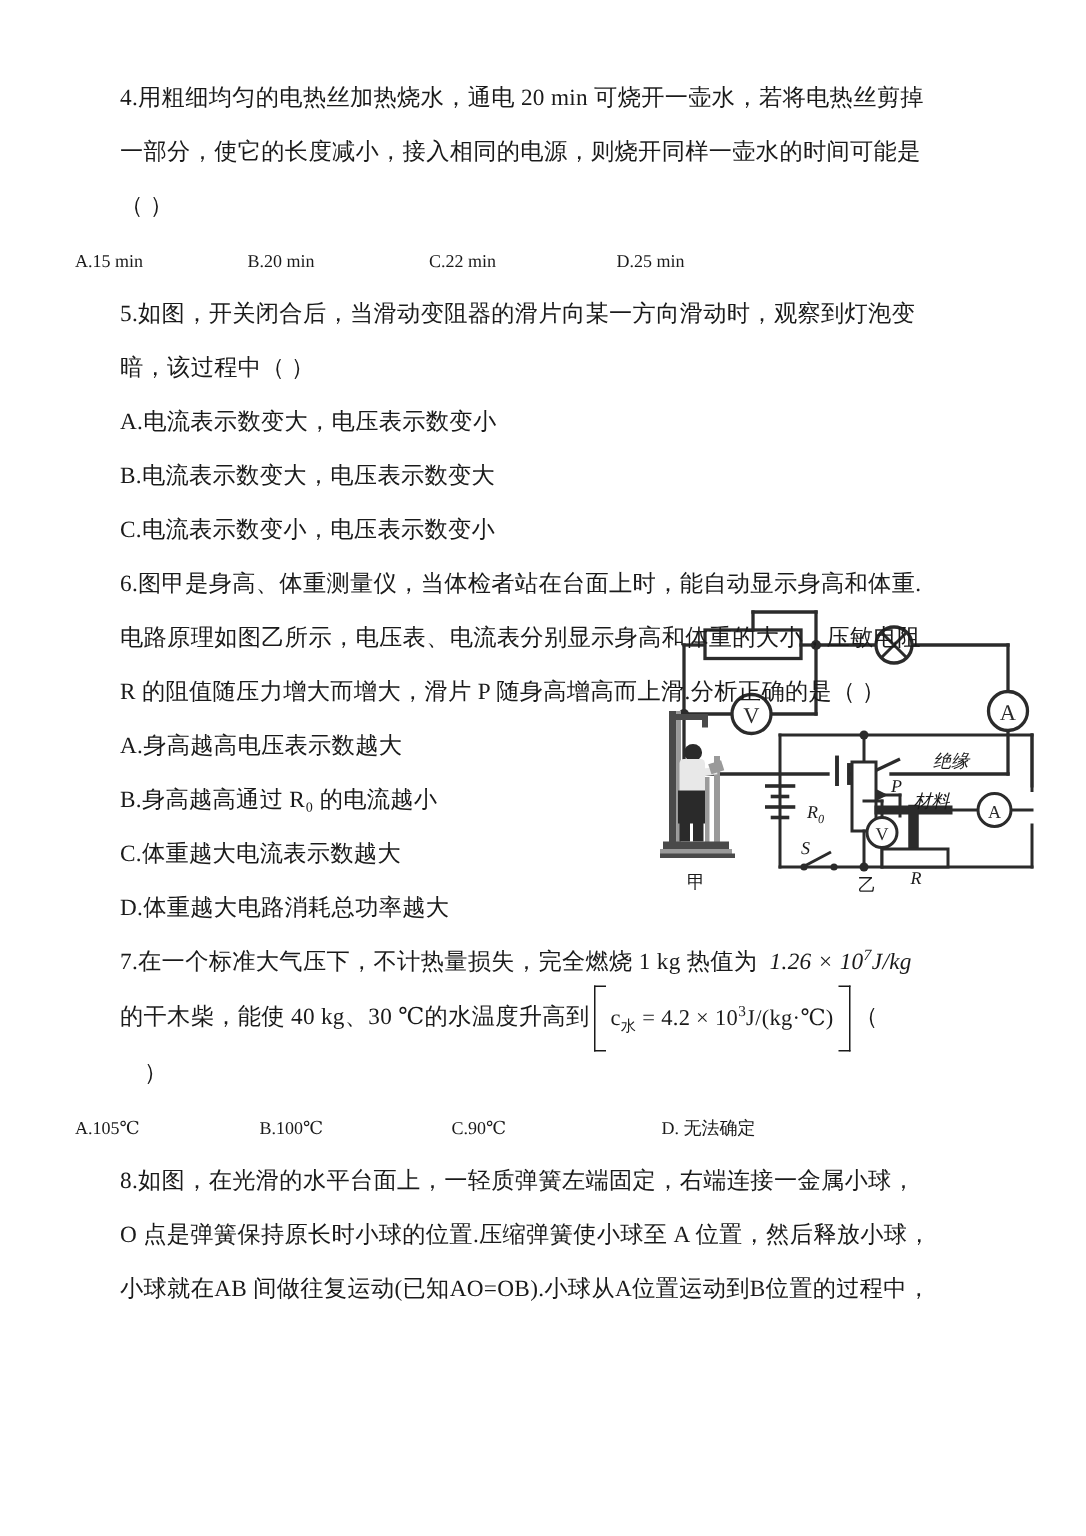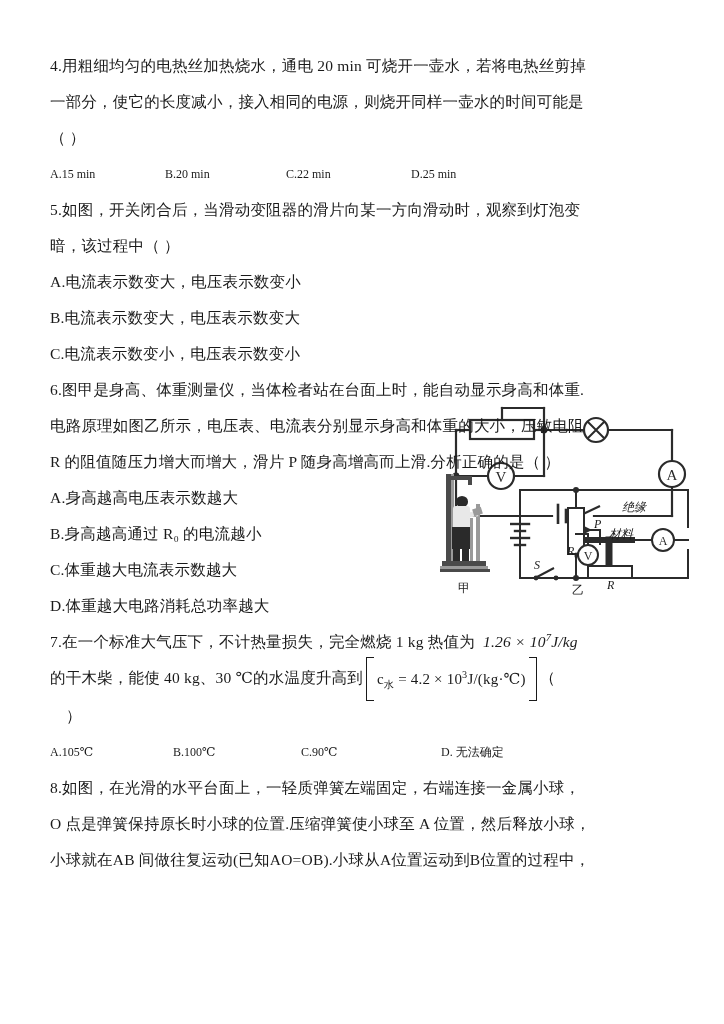--- a/index.html
+++ b/index.html
@@ -17,20 +17,21 @@
     width: 724px;
     height: 1024px;
     padding: 48px 36px 0 50px;
   }
   .q { position: relative; }
   .line {
     font-size: 15.5px;
     line-height: 36px;
     letter-spacing: 0.2px;
     white-space: nowrap;
+    margin-left: 30px;
   }
   .opt-row {
     font-size: 12px;
     line-height: 36px;
     white-space: nowrap;
   }
   .opt-row .op { display: inline-block; }
   .indent { padding-left: 16px; }
   .ital { font-style: italic; }
   sup { font-size: 0.68em; vertical-align: super; line-height: 0; }
@@ -292,21 +293,21 @@
             <text x="153" y="73" text-anchor="middle" font-family="Liberation Serif, serif" font-size="12" fill="#2b2b2b">A</text>
           </g>
 
           <g fill="#2b2b2b">
             <circle cx="66" cy="18" r="3"></circle>
             <circle cx="66" cy="106" r="3"></circle>
           </g>
         </svg>
 
         
-        <div class="fig-label ital" style="left:28px; top:72px;margin-left:29px;">
+        <div class="fig-label ital" style="left:28px; top:62px;">
           <span>R</span><sub>0</sub>
         </div>
         <div class="fig-label ital" style="left:84px; top:45px;">P</div>
         <div class="fig-label" style="left:112px; top:27px; font-style:italic;">绝缘</div>
         <div class="fig-label" style="left:99px; top:54px; font-style:italic;">材料</div>
         <div class="fig-label ital" style="left:97px; top:106px;">R</div>
         <div class="fig-label ital" style="left:24px; top:86px;">S</div>
         <div class="fig-label" style="left:62px; top:110px;">乙</div>
       </div>
     </div>

